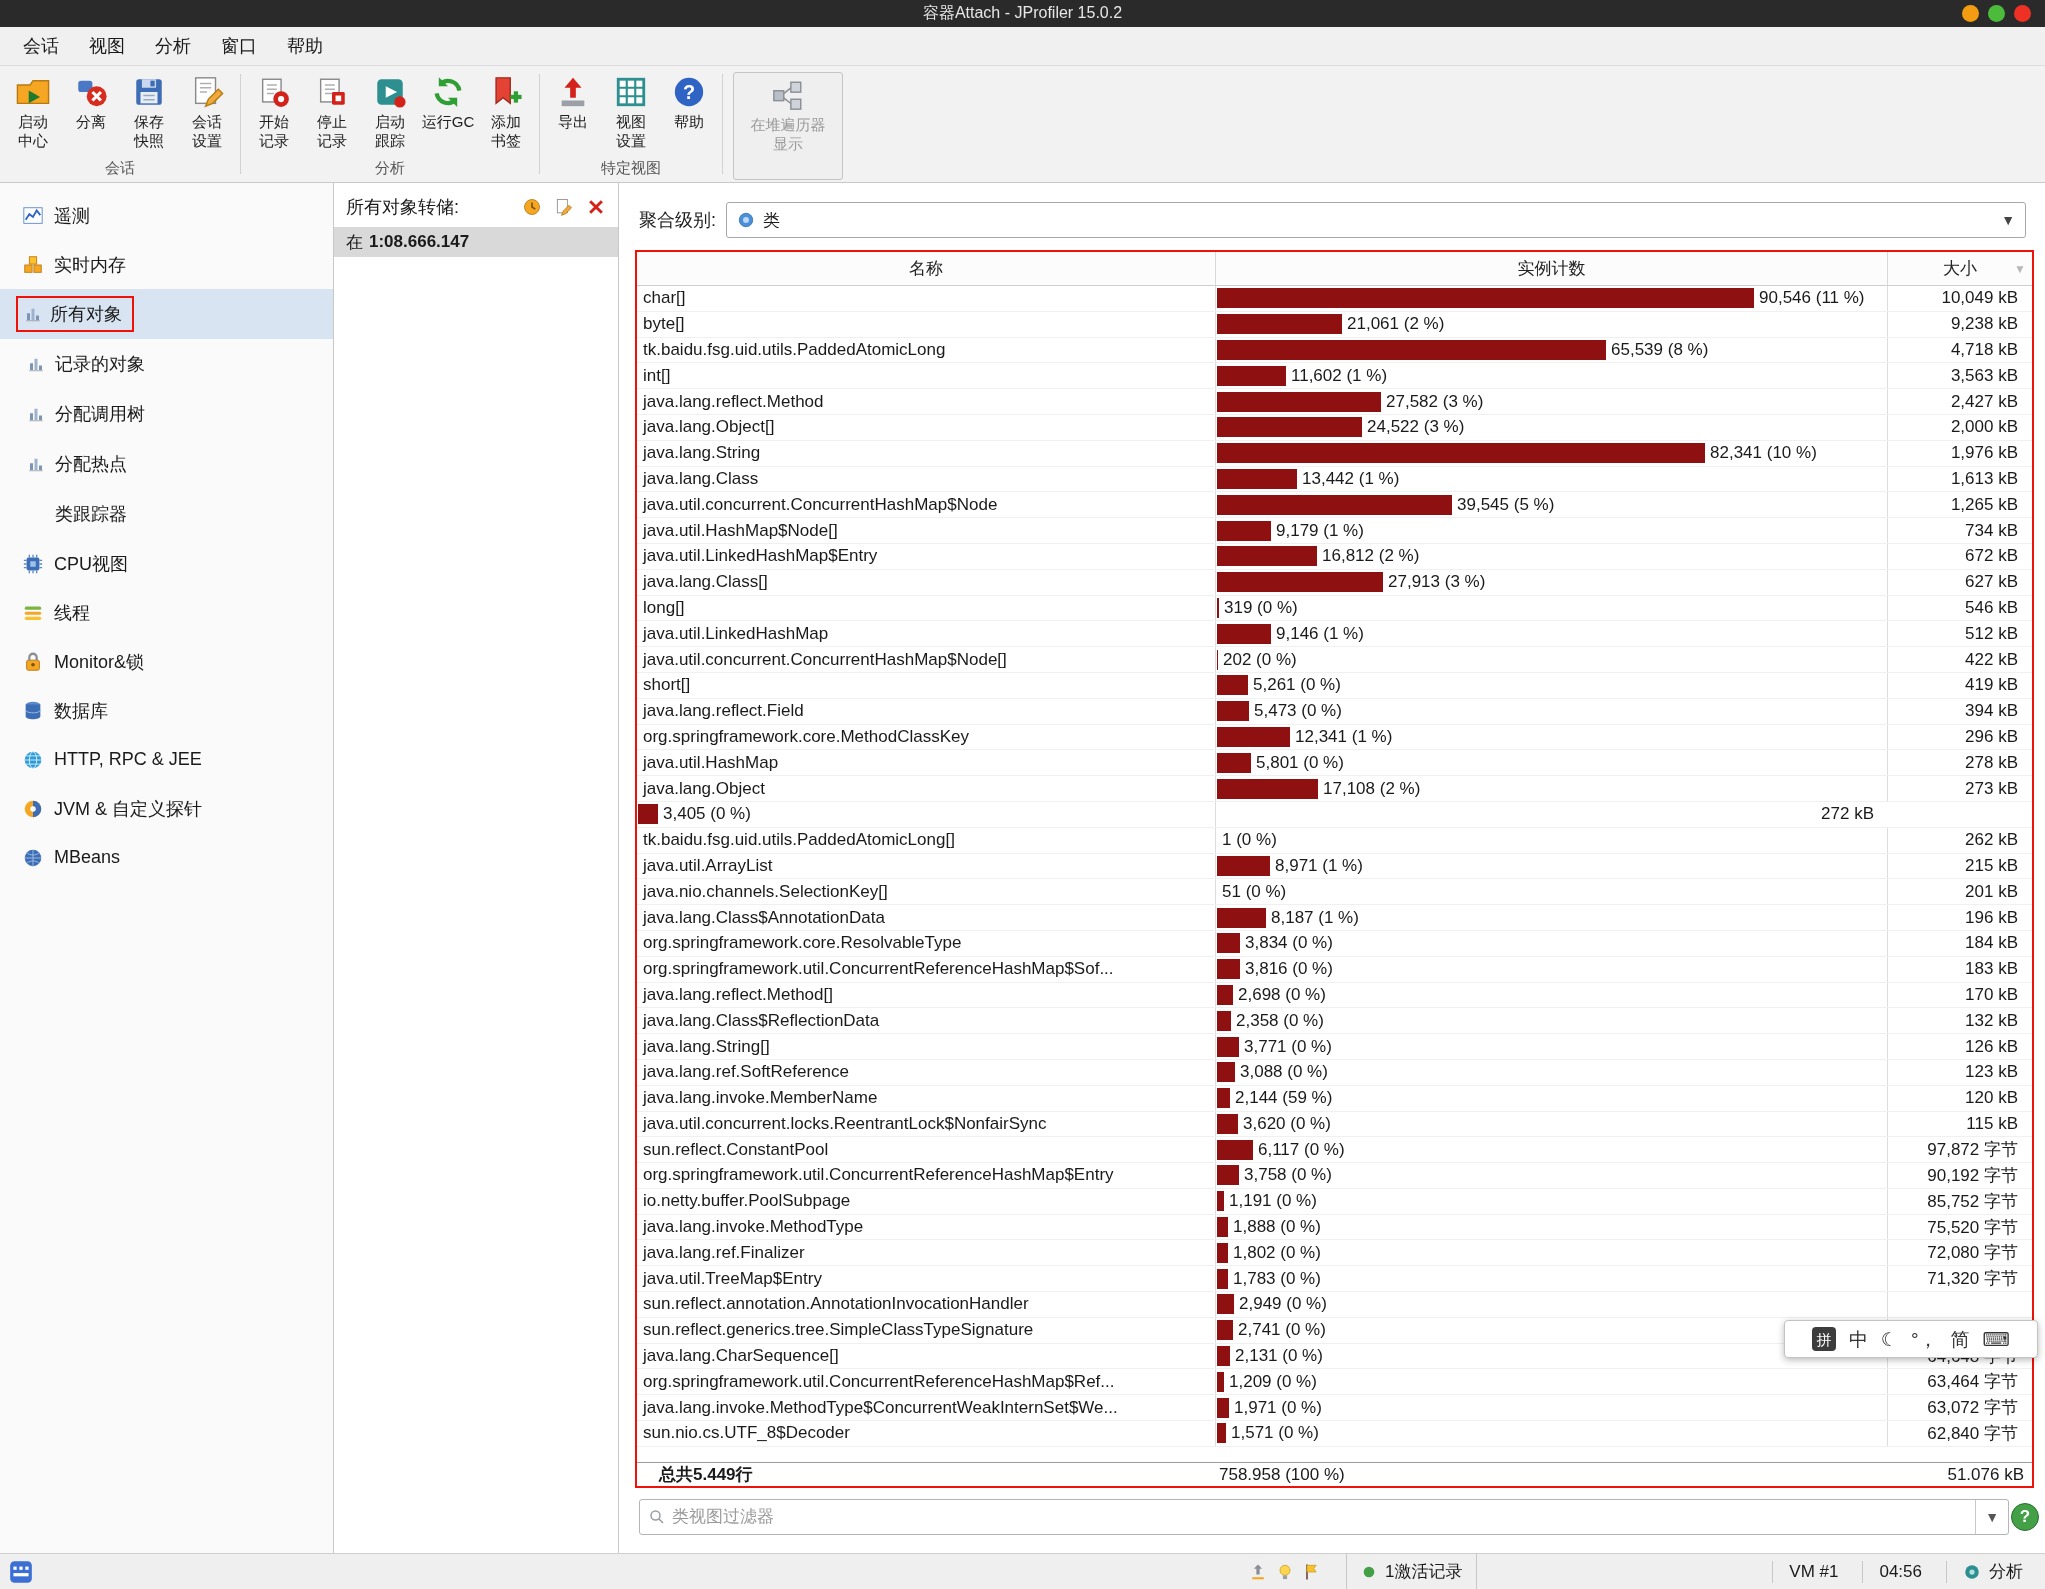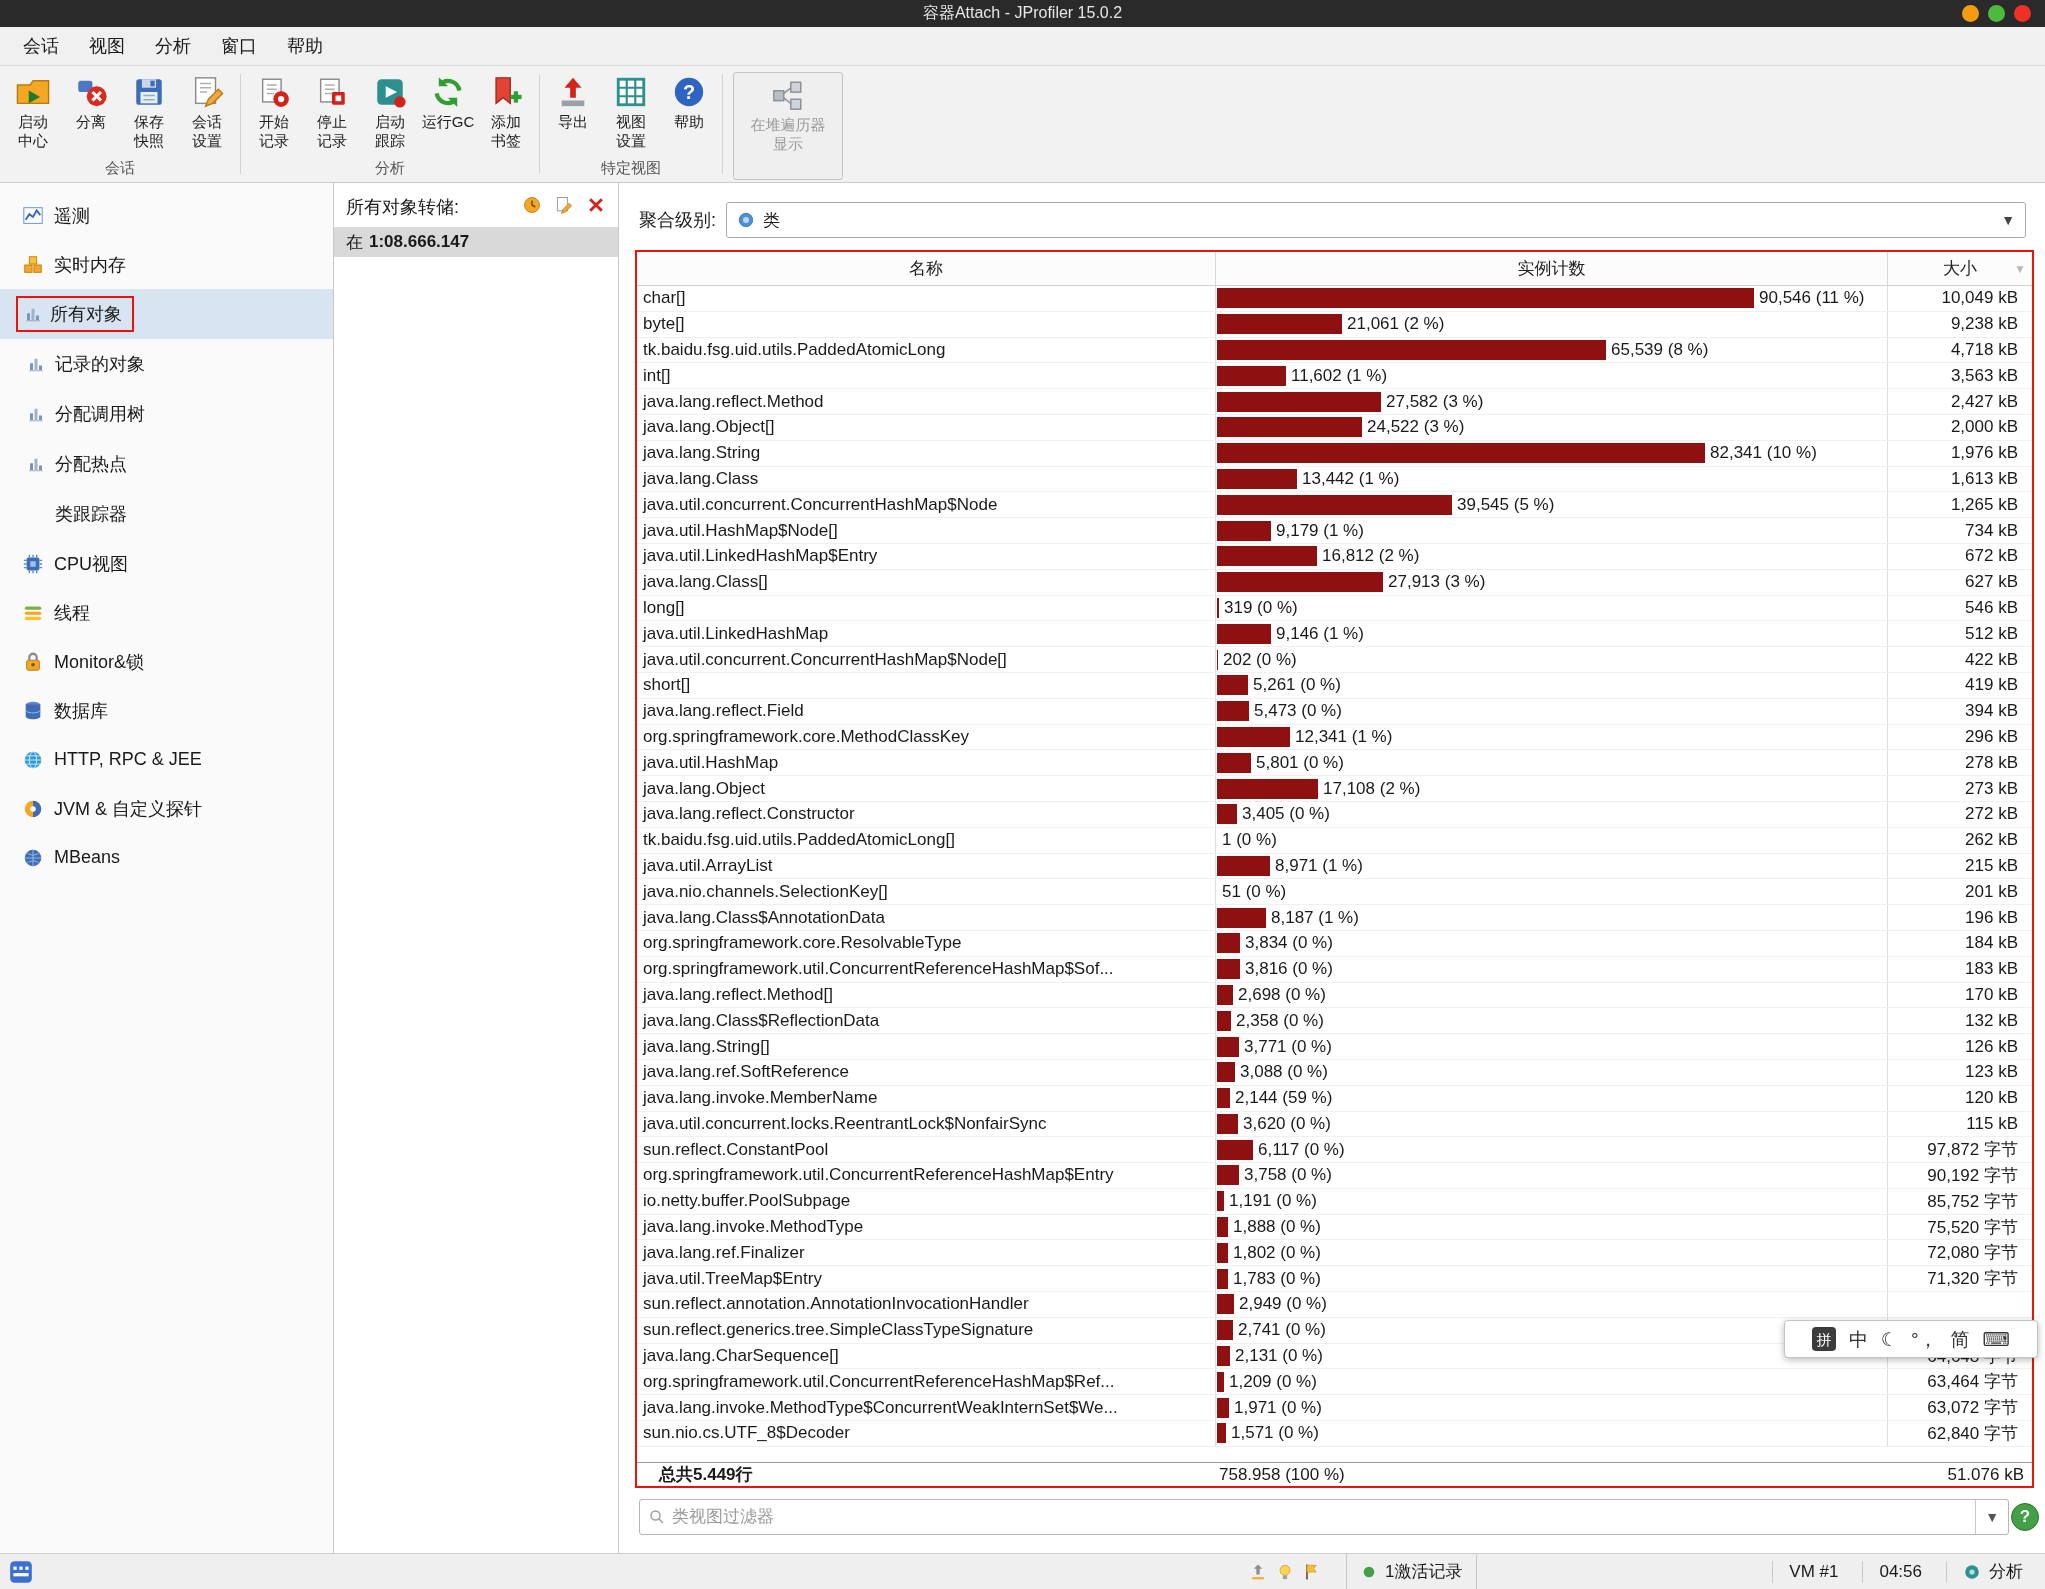--- a/index.html
+++ b/index.html
@@ -37,21 +37,21 @@
   .bodyrow{display:flex;height:1370px;}
   
   .sidebar{width:334px;background:#FAFAFA;border-right:1px solid #C9C9C9;padding-top:8px;overflow:hidden;}
   .side-item{display:flex;align-items:center;gap:10px;height:49px;padding-left:22px;font-size:18px;cursor:default;white-space:nowrap;}
   .side-item.sub{height:50px;padding-left:27px;}
   .side-item.selected{background:var(--selection-color);padding-left:16px;}
   .annotation-box{display:inline-flex;align-items:center;gap:8px;border:2px solid var(--annotation-color);padding:4px 10px 4px 6px;}
   .icon{display:inline-flex;align-items:center;justify-content:center;flex:none;}
   
   .dump-panel{width:285px;background:#fff;border-right:1px solid #C9C9C9;}
-  .dump-header{display:flex;padding:12px 12px 8px 12px;gap:24px;}
+  .dump-header{display:flex;align-items:center;padding:12px 12px 8px 12px;gap:24px;}
   .dump-title{font-size:18px;white-space:nowrap;}
   .dump-buttons{margin-left:auto;display:flex;gap:12px;}
   .dump-btn{cursor:default;display:inline-flex;}
   .dump-entry{height:30px;background:#D9D9D9;display:flex;align-items:center;padding-left:12px;font-size:17px;gap:6px;}
   
   .main{position:relative;flex:1;background:#fff;}
   .agg-row{position:absolute;top:16px;left:20px;right:19px;height:42px;display:flex;align-items:center;gap:10px;}
   .agg-label{font-size:18px;white-space:nowrap;}
   .agg-combo{flex:1;height:36px;border:1px solid #A8A8A8;border-radius:3px;background:#fff;display:flex;align-items:center;padding:0 10px;gap:8px;}
   .combo-arrow{margin-left:auto;color:#444;font-size:14px;}
@@ -660,21 +660,20 @@
             </div>
             <div class="trow">
               <div class="cell cname">java.lang.Object</div>
               <div class="cell ccount">
                 <div class="bar" style="width: 101px;"></div>
                 <span class="ctext">17,108 (2 %)</span>
               </div>
               <div class="cell csize">273 kB</div>
             </div>
             <div class="trow">
-              <div class="cell cname">java.lang.reflect.Constructor</div>
               <div class="cell ccount">
                 <div class="bar" style="width: 20px;"></div>
                 <span class="ctext">3,405 (0 %)</span>
               </div>
               <div class="cell csize">272 kB</div>
             </div>
             <div class="trow">
               <div class="cell cname">tk.baidu.fsg.uid.utils.PaddedAtomicLong[]</div>
               <div class="cell ccount">
                 <span class="ctext">1 (0 %)</span>

